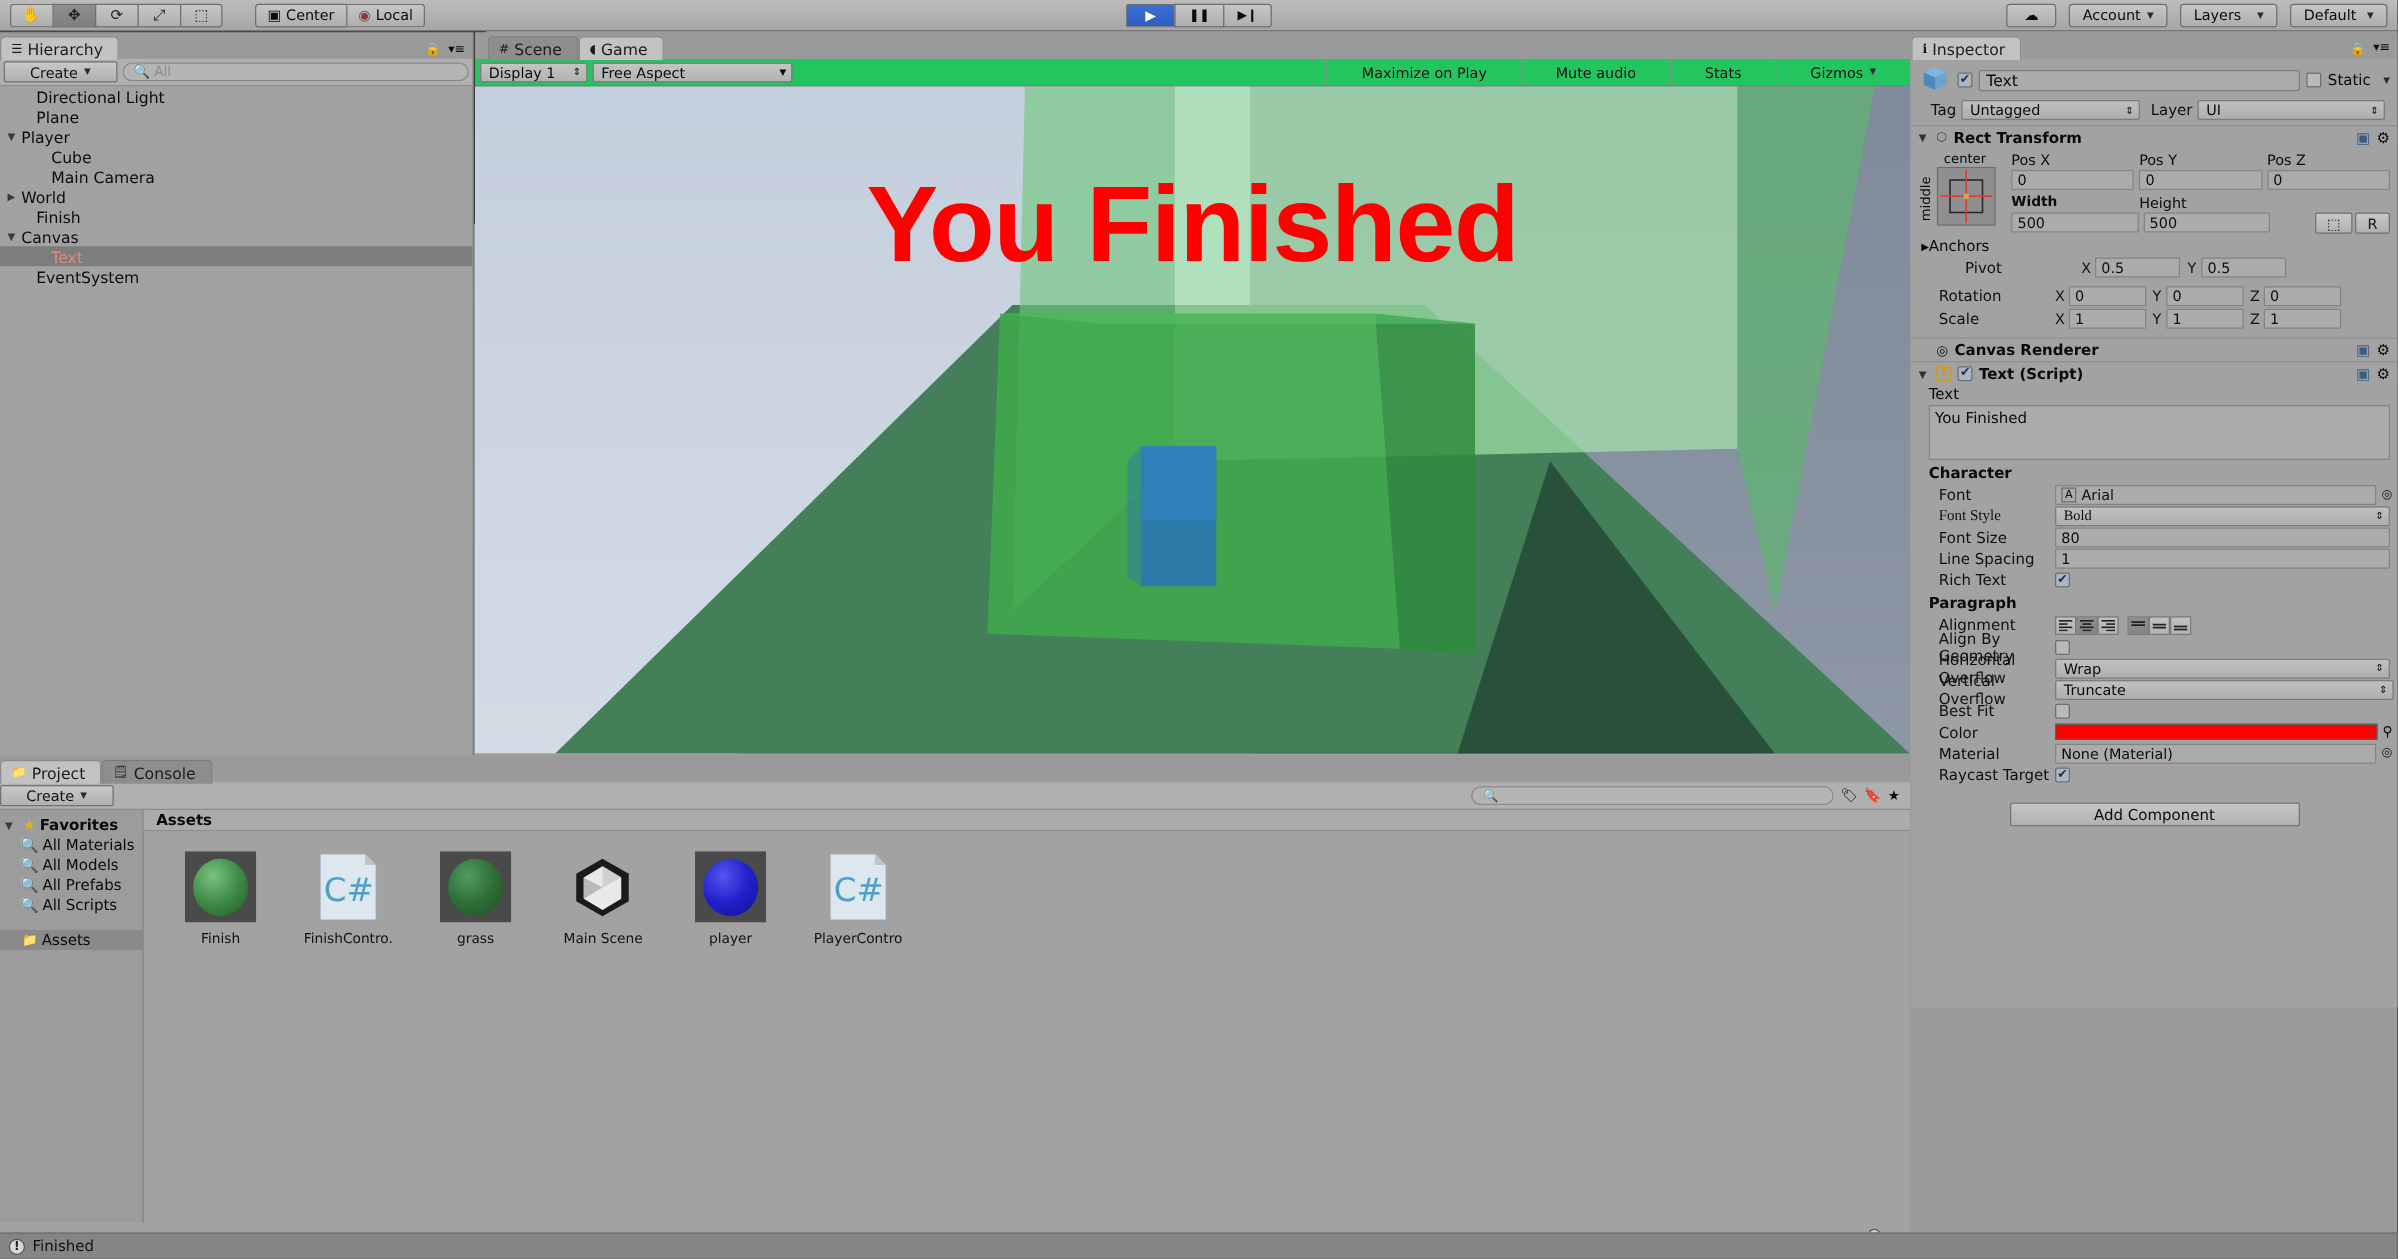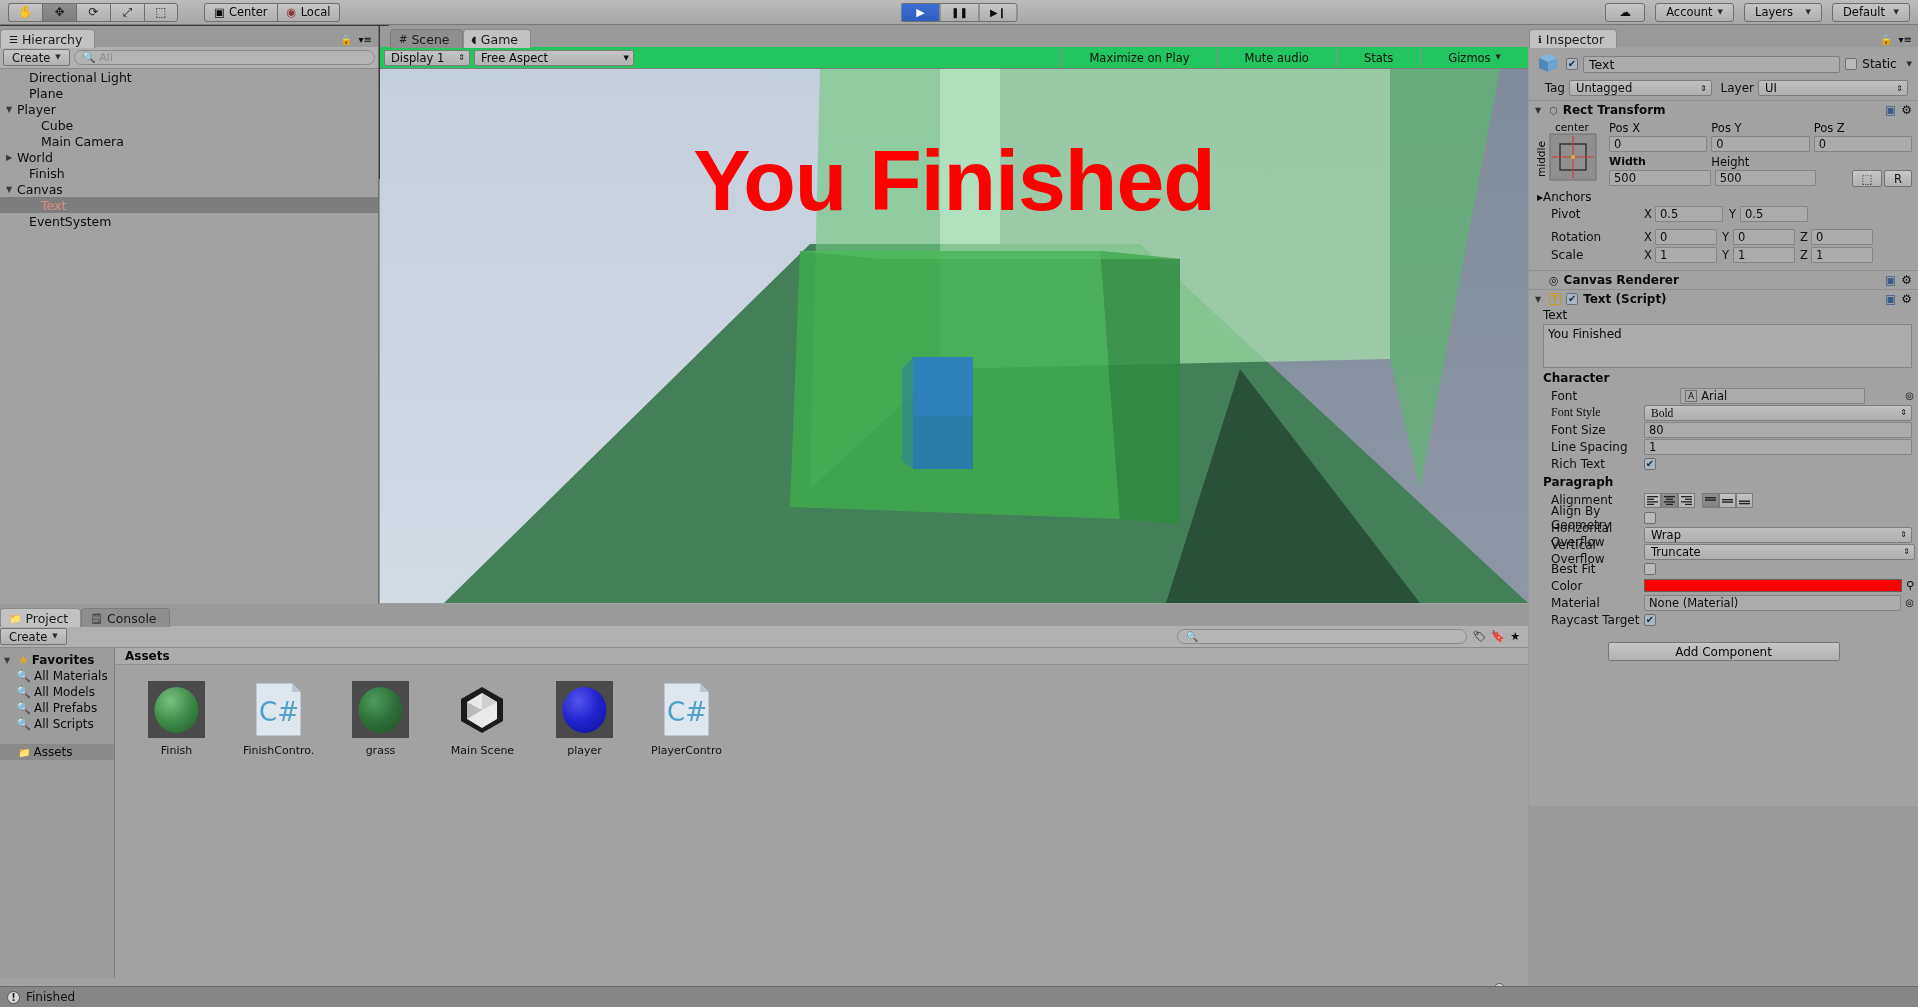--- a/index.html
+++ b/index.html
@@ -23,21 +23,21 @@
     border:1px solid #7c7c7c; border-bottom:none;
     position:relative; top:1px;
   }
   .tab.active{ background:#c2c2c2; border-color:#8b8b8b; }
   .toolrow{
     height:22px; background:#b0b0b0; border-bottom:1px solid #8b8b8b;
     display:flex; align-items:center; padding:0 3px; gap:4px;
   }
   .btn{
     height:17px; display:inline-flex; align-items:center; justify-content:center;
-    padding:0 8px; font-size:11.5px; color:#111;
+    padding:0 20px; font-size:11.5px; color:#111;
     background:linear-gradient(#c8c8c8,#b0b0b0);
     border:1px solid #737373; border-radius:2px; white-space:nowrap;
   }
   .btn.flat{ background:none; border:none; border-left:1px solid #8d8d8d; border-radius:0; height:20px; padding:0 27px; }
   .caret{ font-size:7px; line-height:1; margin-left:5px; color:#2b2b2b; }
   .searchfield{
     flex:1; height:15px; background:#b4b4b4; border:1px solid #8a8a8a;
     border-radius:8px; display:flex; align-items:center; padding:0 8px;
     color:#8d8d8d; font-size:11px;
   }
@@ -633,21 +633,21 @@
             </div>
           </div>
         </div>
       </div>
 
       <div class="row" style="height:16px;">
         <span style="padding-left:8px;font-size:8px;width:14px;">▶</span>
         <span>Anchors</span>
       </div>
 
-      <div class="row" style="height:18px;">
+      <div class="row" style="height:18px;padding-left:21px;">
         <span class="rlabel">Pivot</span>
         <span class="miniLbl">X</span>
         <div class="field" style="width:68px;">
             <span>0.5</span>
           </div>
         <span class="miniLbl" style="margin-left:6px;">Y</span>
         <div class="field" style="width:68px;">
             <span>0.5</span>
           </div>
       </div>
@@ -705,21 +705,21 @@
       </div>
 
       <div style="padding-left:14px;font-size:12px;">Text</div>
       <div style="margin:2px 6px 0 14px; height:44px; background:#ababab; border:1px solid #848484;
                   padding:2px 4px; font-size:12px;">
         <span>You Finished</span>
       </div>
 
       <div class="section">Character</div>
 
-      <div class="row" style="height:17px;gap:36px;">
+      <div class="row" style="height:17px;">
         <span class="rlabel">Font</span>
         <div class="field" style="flex:1;margin-right:4px;">
           <span style="font-size:9px;border:1px solid #6d6d6d;padding:0 2px;margin-right:4px;">A</span>
           <span>Arial</span>
         </div>
         <span style="font-size:10px;margin-right:4px;">◎</span>
       </div>
       <div class="row" style="height:17px;font-family:Liberation Serif, serif;">
         <span class="rlabel">Font Style</span>
         <div class="sel2" style="flex:1;margin-right:6px;">

